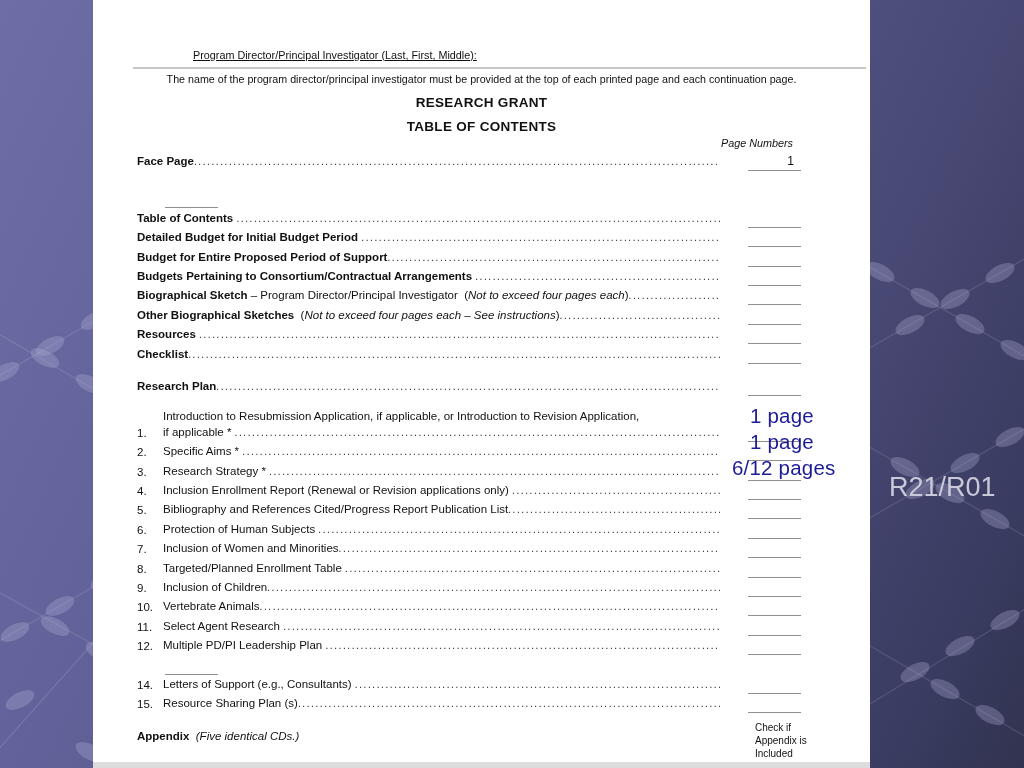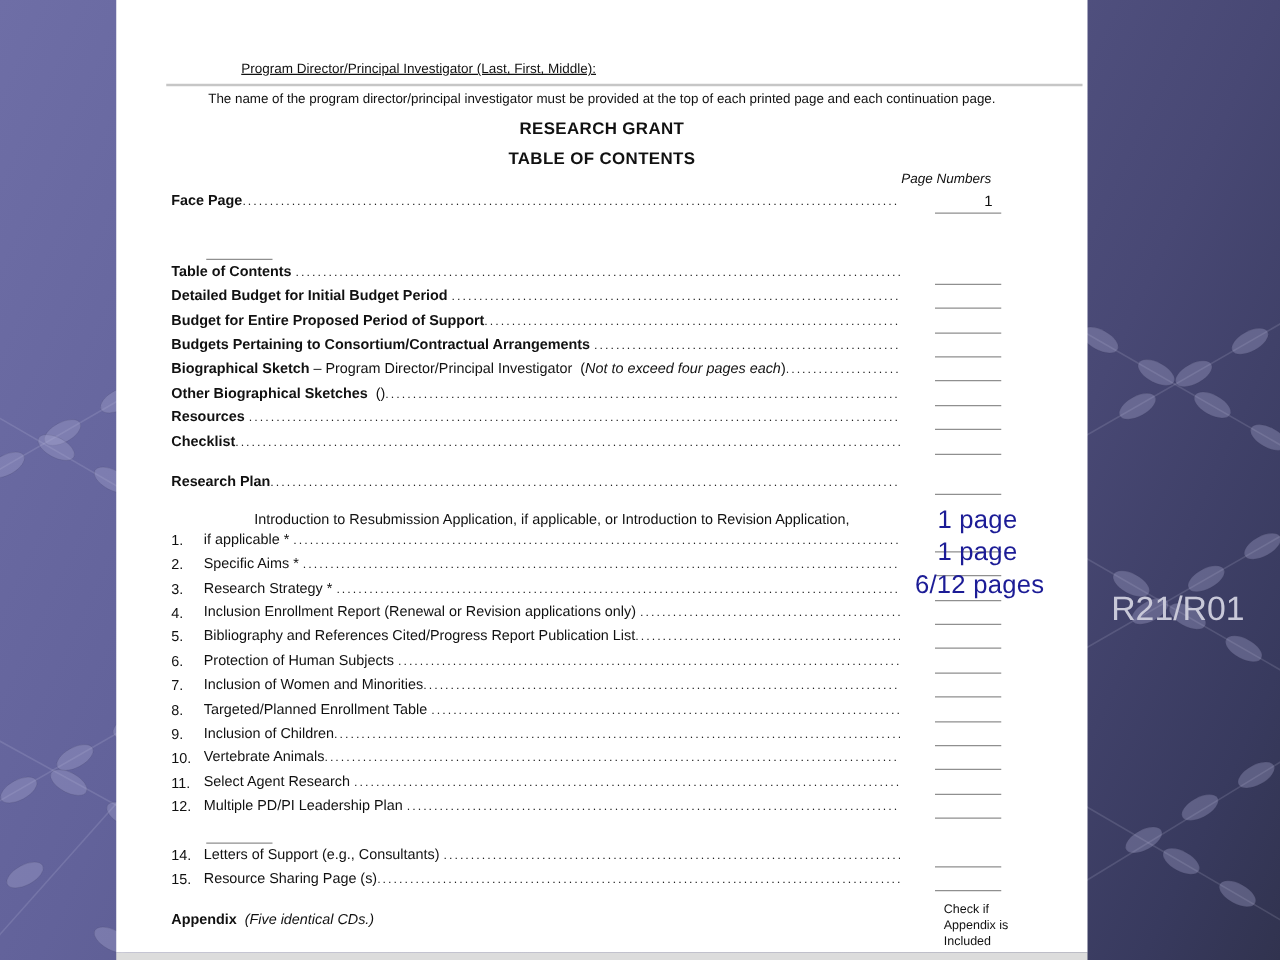--- a/index.html
+++ b/index.html
@@ -20,21 +20,21 @@
   .t2{margin-top:8px;}
   .pn-label{position:absolute;left:628px;top:137px;width:72px;text-align:center;font-style:italic;font-size:10.8px;}
 
   .rows{padding:0 69px 0 44px;}
   #main-rows{margin-top:17px;}
   #plan-row{margin-top:13px;}
   #numbered-rows{margin-top:13px;}
   .toc-row{display:flex;align-items:flex-end;height:19.4px;}
   .toc-row .main{flex:1;min-width:0;display:flex;align-items:flex-end;margin-bottom:2px;}
   .num{width:26px;flex:none;font-size:11.5px;line-height:14px;}
-  .body{flex:1;min-width:0;text-align:center;}
+  .body{flex:1;min-width:0;}
   .l1{font-size:11.5px;line-height:14.5px;white-space:nowrap;overflow:hidden;margin-bottom:1px;}
   .l2{display:flex;align-items:baseline;overflow:hidden;font-size:11.5px;line-height:14px;}
   .seg{white-space:pre;}
   .seg.b{font-weight:bold;}
   .seg.i{font-style:italic;}
   .lead{flex:1;overflow:hidden;color:#222;font-size:10px;letter-spacing:1.6px;font-weight:normal;}
   .lead::after{content:"........................................................................................................................................................................................";}
   .pg{flex:none;width:46px;margin-left:28px;border-bottom:1.3px solid #8f8f8f;font-size:12px;text-align:right;padding:0 7px 1px 0;line-height:13px;height:14px;}
 
   .appendix-row{margin-top:14px;padding-left:44px;font-size:11.5px;line-height:19px;}
@@ -180,20 +180,21 @@
             </div>
           </div>
           <div class="pg"></div>
         </div>
         <div class="toc-row">
           <div class="main">
             <div class="body">
               <div class="l2">
                 <span class="seg b">Other Biographical Sketches</span>
                 <span class="seg r">  (</span>
+                <span class="seg i">Not to exceed four pages each – See instructions</span>
                 <span class="seg r">)</span>
                 <span class="lead"></span>
               </div>
             </div>
           </div>
           <div class="pg"></div>
         </div>
         <div class="toc-row">
           <div class="main">
             <div class="body">
@@ -389,21 +390,21 @@
               </div>
             </div>
           </div>
           <div class="pg"></div>
         </div>
         <div class="toc-row">
           <div class="main">
             <span class="num">15.</span>
             <div class="body">
               <div class="l2">
-                <span class="seg r">Resource Sharing Page (s)</span>
+                <span class="seg r">Resource Sharing Plan (s)</span>
                 <span class="lead"></span>
               </div>
             </div>
           </div>
           <div class="pg"></div>
         </div>
       </div>
 
     <div class="appendix-row">
       <span class="seg b">Appendix</span><span class="seg i">  (Five identical CDs.)</span>

